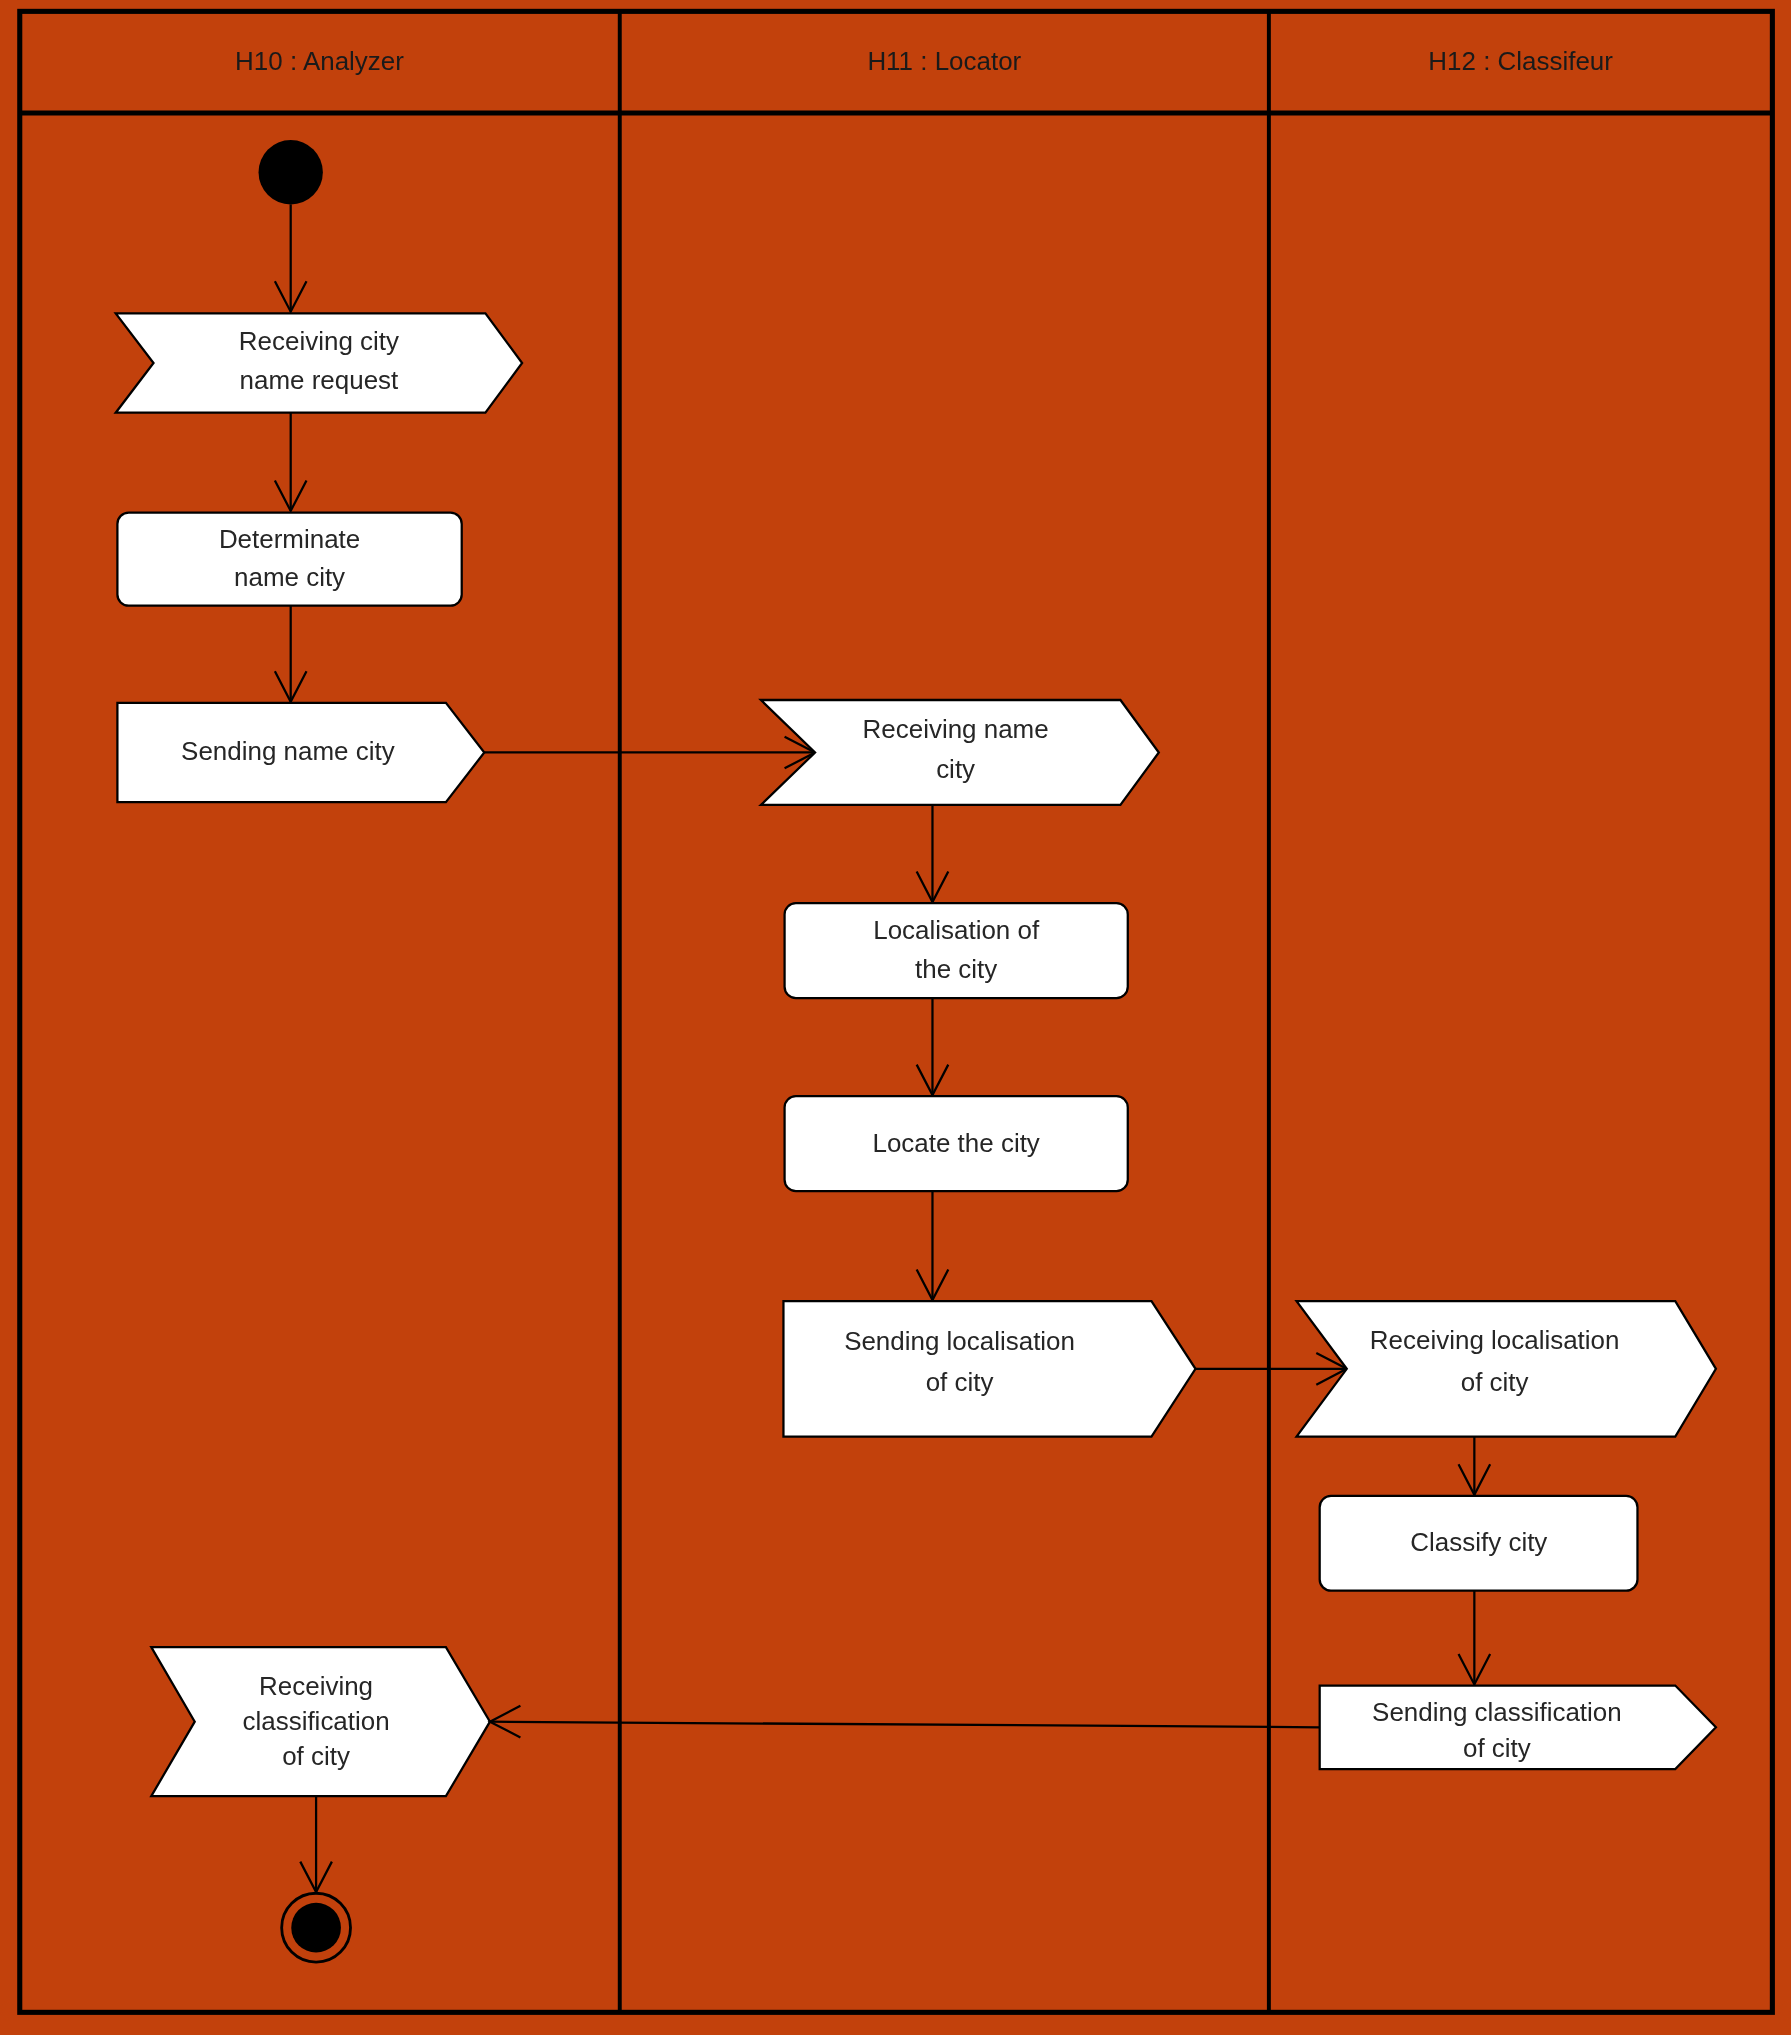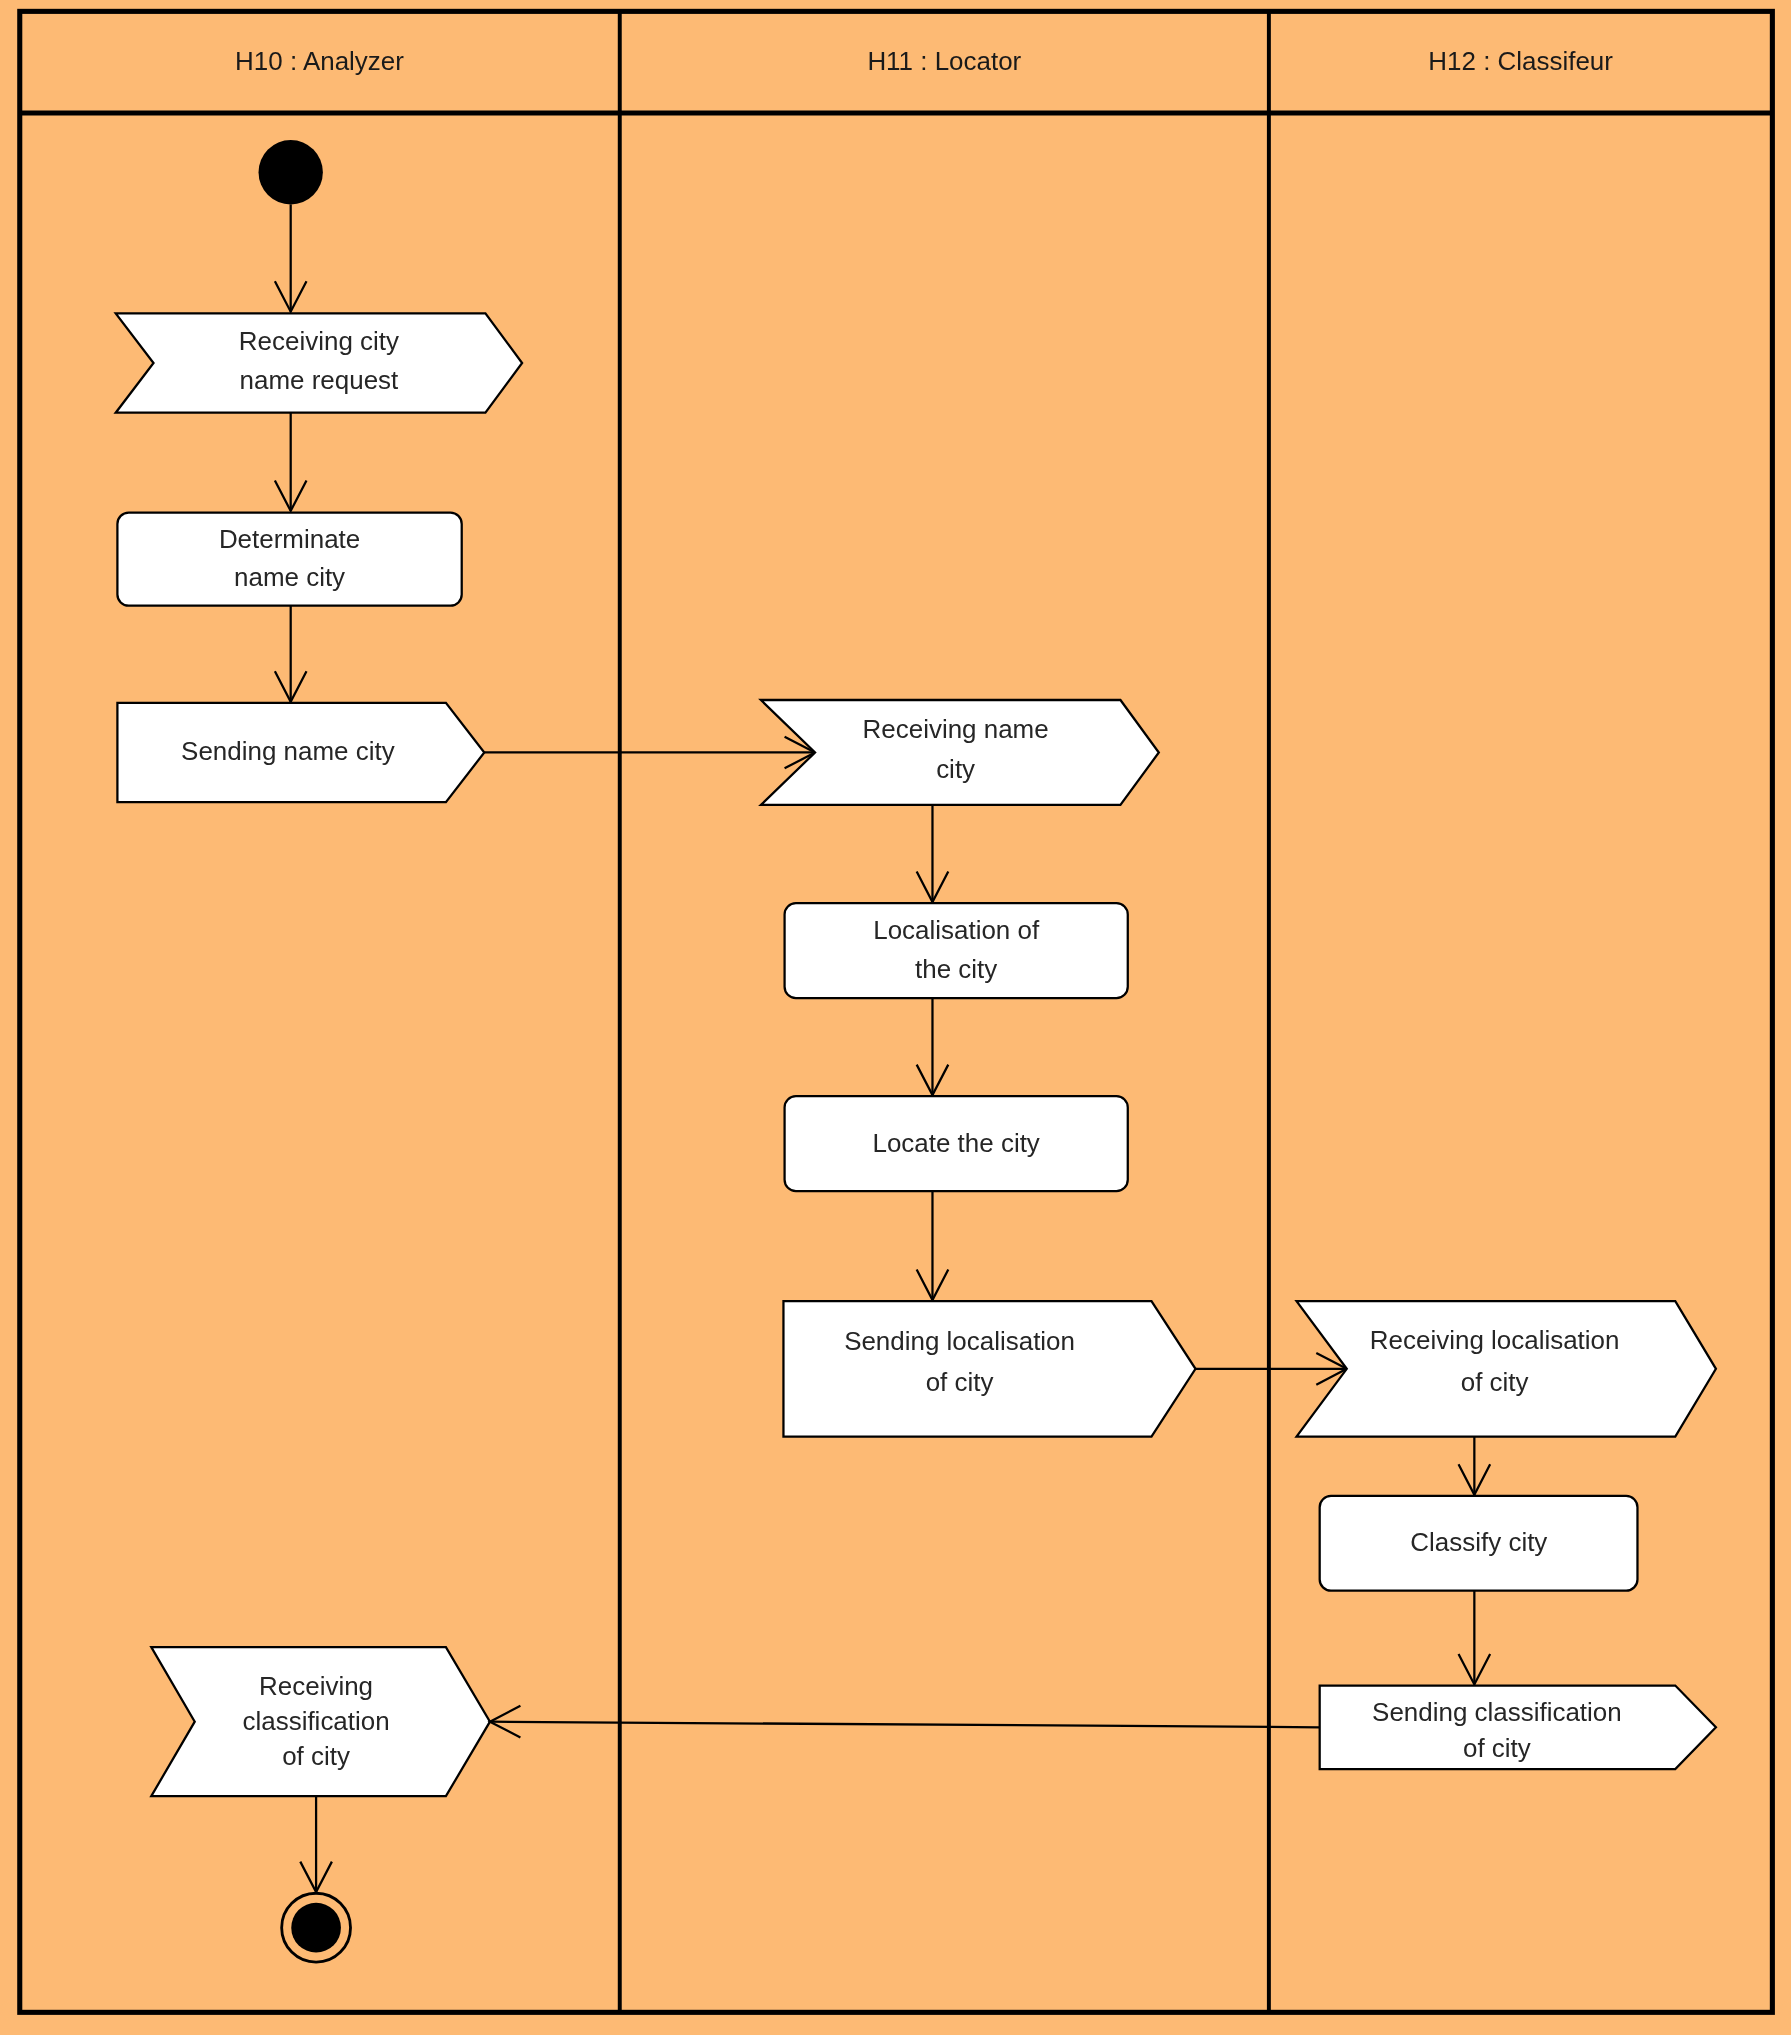--- a/index.html
+++ b/index.html
@@ -7,21 +7,21 @@
     padding: 0;
     background: #ffffff;
   }
   body {
     font-family: "Liberation Sans", sans-serif;
   }
   #canvas {
     position: relative;
     width: 1791px;
     height: 2035px;
-    background: #fdba74;
+    background: #c2410c;
     overflow: hidden;
   }
   #diagram-svg {
     position: absolute;
     left: 0;
     top: 0;
     width: 1791px;
     height: 2035px;
   }
   .lane-title {

